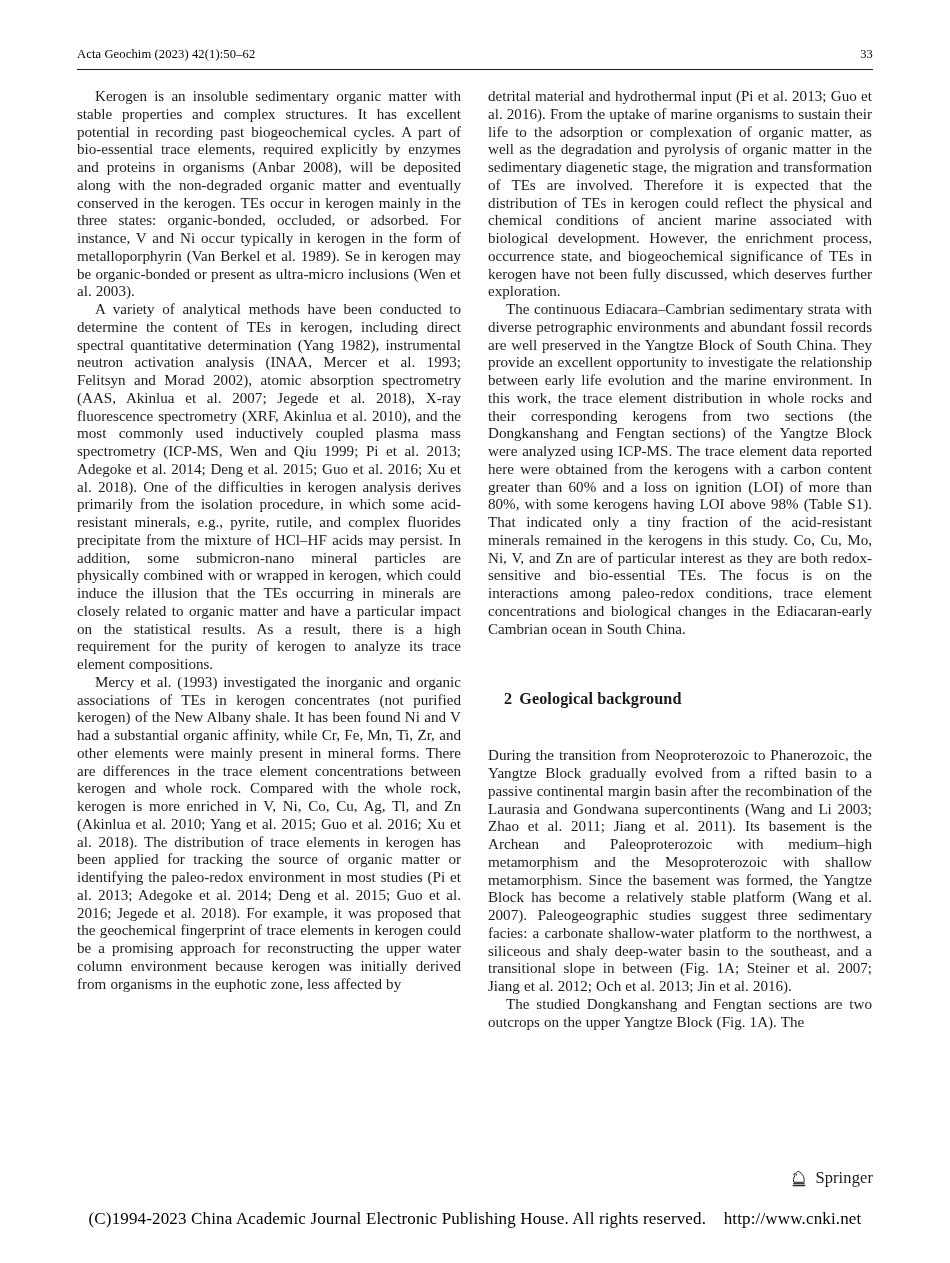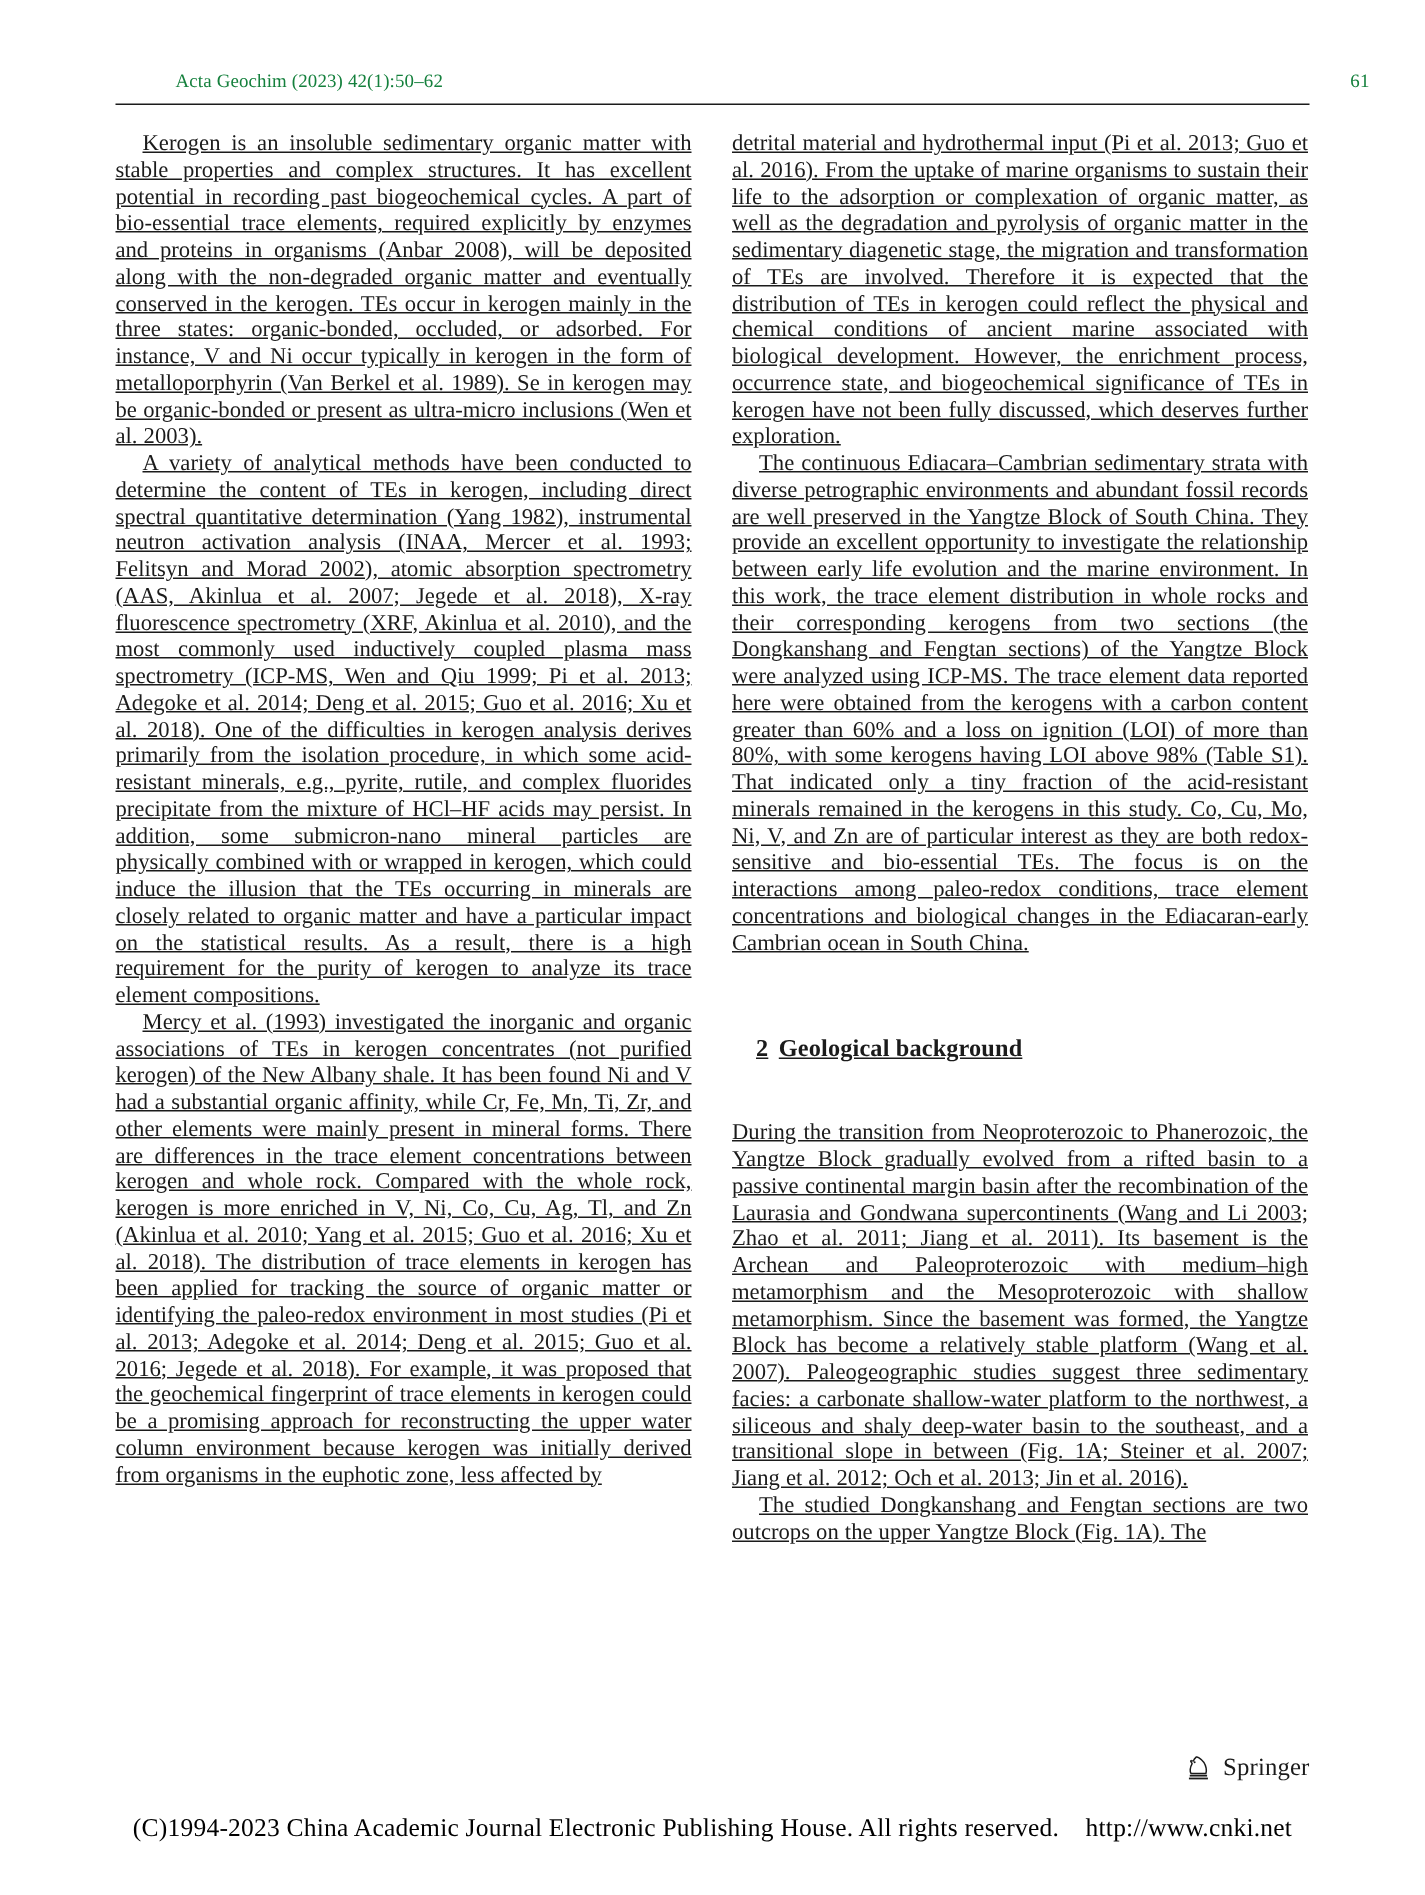--- a/index.html
+++ b/index.html
@@ -25,22 +25,21 @@
   .running-head {
     position: absolute;
     left: 77px;
     top: 47px;
     width: 796px;
     display: flex;
     align-items: baseline;
     justify-content: space-between;
     font-size: 12.6px;
     letter-spacing: 0.1px;
-    color: #15803d;
-    margin-left: 40px;
+    color: #000000;
   }
   .running-head .journal-ref { white-space: nowrap; }
   .running-head .folio { white-space: nowrap; font-size: 12.6px; }
 
   .head-rule {
     position: absolute;
     left: 77px;
     top: 69px;
     width: 796px;
     height: 1.2px;
@@ -54,21 +53,20 @@
     top: 88px;
     width: 796px;
     height: 1060px;
     display: flex;
     gap: 27px;
     align-items: flex-start;
   }
   .column {
     width: 384px;
     flex: 0 0 384px;
-    text-decoration: underline;
   }
 
   p.body-par {
     margin: 0;
     font-size: 15.1px;
     line-height: 17.75px;
     text-align: justify;
     text-justify: inter-word;
     text-indent: 0;
     hyphens: none;
@@ -124,21 +122,21 @@
     user-select: none;
   }
 </style>
 </head>
 <body>
 
 <div class="page">
 
   <div class="running-head">
     <span class="journal-ref">Acta Geochim (2023) 42(1):50–62</span>
-    <span class="folio">61</span>
+    <span class="folio">33</span>
   </div>
   <div class="head-rule"></div>
 
   <div class="columns">
 
     <div class="column">
       <p class="body-par indent">Kerogen is an insoluble sedimentary organic matter with stable properties and complex structures. It has excellent potential in recording past biogeochemical cycles. A part of bio-essential trace elements, required explicitly by enzymes and proteins in organisms (Anbar 2008), will be deposited along with the non-degraded organic matter and eventually conserved in the kerogen. TEs occur in kerogen mainly in the three states: organic-bonded, occluded, or adsorbed. For instance, V and Ni occur typically in kerogen in the form of metalloporphyrin (Van Berkel et al. 1989). Se in kerogen may be organic-bonded or present as ultra-micro inclusions (Wen et al. 2003).</p>
       <p class="body-par indent">A variety of analytical methods have been conducted to determine the content of TEs in kerogen, including direct spectral quantitative determination (Yang 1982), instrumental neutron activation analysis (INAA, Mercer et al. 1993; Felitsyn and Morad 2002), atomic absorption spectrometry (AAS, Akinlua et al. 2007; Jegede et al. 2018), X-ray fluorescence spectrometry (XRF, Akinlua et al. 2010), and the most commonly used inductively coupled plasma mass spectrometry (ICP-MS, Wen and Qiu 1999; Pi et al. 2013; Adegoke et al. 2014; Deng et al. 2015; Guo et al. 2016; Xu et al. 2018). One of the difficulties in kerogen analysis derives primarily from the isolation procedure, in which some acid-resistant minerals, e.g., pyrite, rutile, and complex fluorides precipitate from the mixture of HCl–HF acids may persist. In addition, some submicron-nano mineral particles are physically combined with or wrapped in kerogen, which could induce the illusion that the TEs occurring in minerals are closely related to organic matter and have a particular impact on the statistical results. As a result, there is a high requirement for the purity of kerogen to analyze its trace element compositions.</p>
       <p class="body-par indent">Mercy et al. (1993) investigated the inorganic and organic associations of TEs in kerogen concentrates (not purified kerogen) of the New Albany shale. It has been found Ni and V had a substantial organic affinity, while Cr, Fe, Mn, Ti, Zr, and other elements were mainly present in mineral forms. There are differences in the trace element concentrations between kerogen and whole rock. Compared with the whole rock, kerogen is more enriched in V, Ni, Co, Cu, Ag, Tl, and Zn (Akinlua et al. 2010; Yang et al. 2015; Guo et al. 2016; Xu et al. 2018). The distribution of trace elements in kerogen has been applied for tracking the source of organic matter or identifying the paleo-redox environment in most studies (Pi et al. 2013; Adegoke et al. 2014; Deng et al. 2015; Guo et al. 2016; Jegede et al. 2018). For example, it was proposed that the geochemical fingerprint of trace elements in kerogen could be a promising approach for reconstructing the upper water column environment because kerogen was initially derived from organisms in the euphotic zone, less affected by</p>
     </div>

